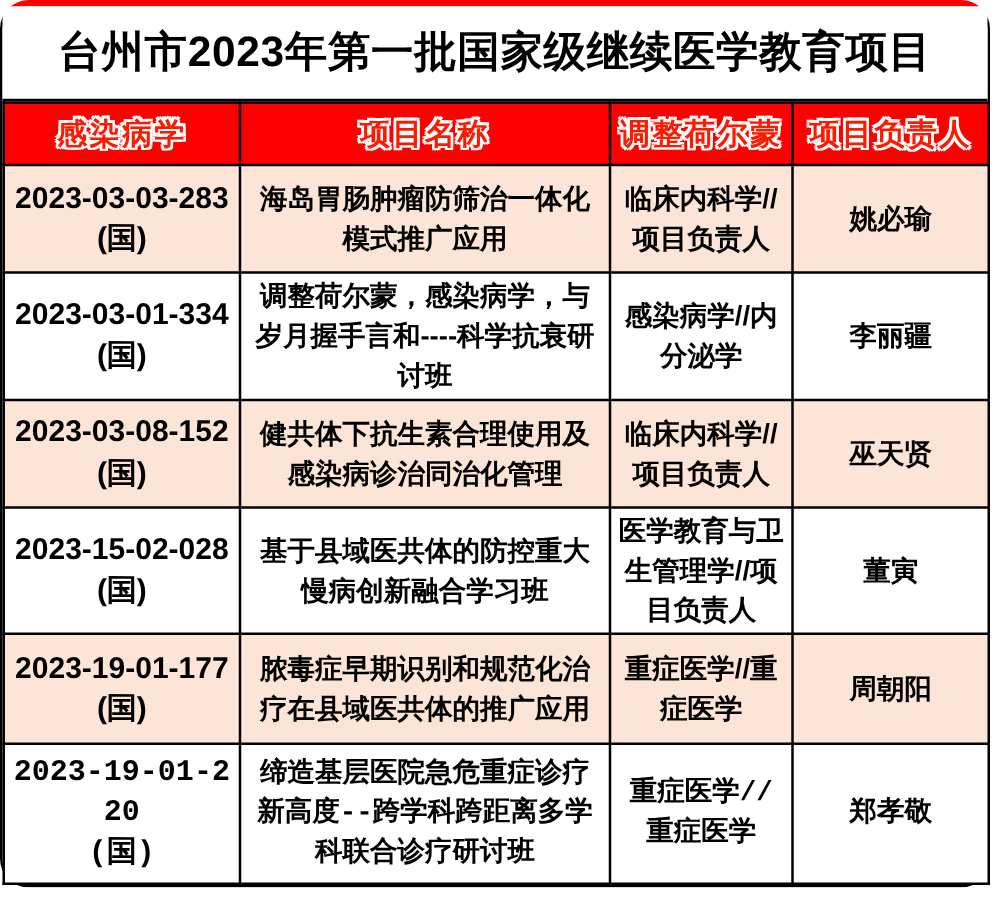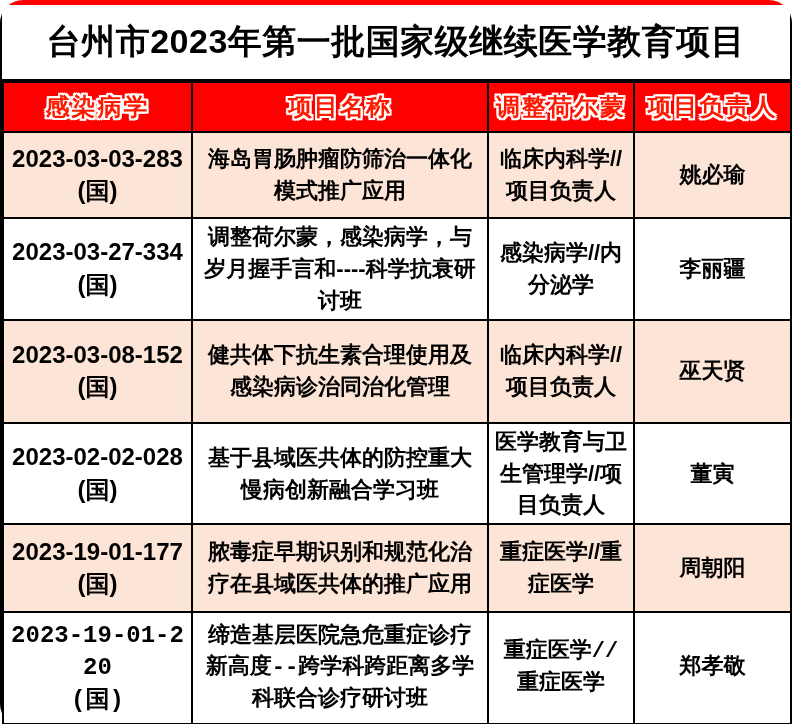--- a/index.html
+++ b/index.html
@@ -63,21 +63,21 @@
     color: #000;
     font-size: 22px;
     line-height: 1.45;
     padding: 2px 6px;
   }
   tbody td.id-cell { font-size: 24px; line-height: 1.35; }
   tbody tr:nth-child(odd)  td { background: #fce4d6; }
   tbody tr:nth-child(even) td { background: #ffffff; }
   tbody tr:nth-child(1) { height: 86px; }
   tbody tr:nth-child(2) { height: 97px; }
-  tbody tr:nth-child(3) { height: 103px; }
+  tbody tr:nth-child(3) { height: 86px; }
   tbody tr:nth-child(4) { height: 100px; }
   tbody tr:nth-child(5) { height: 88px; }
   tbody tr:nth-child(6) { height: 112px; font-family: Liberation Mono, monospace; }
 </style>
 </head>
 <body>
 
 <div class="sheet">
 
   <div class="title-bar">台州市2023年第一批国家级继续医学教育项目</div>
@@ -102,39 +102,39 @@
         <td class="id-cell">
           <div>2023-03-03-283</div>
           <div>(国)</div>
         </td>
         <td>海岛胃肠肿瘤防筛治一体化模式推广应用</td>
         <td>临床内科学//项目负责人</td>
         <td>姚必瑜</td>
       </tr>
       <tr>
         <td class="id-cell">
-          <div>2023-03-27-334</div>
+          <div>2023-03-01-334</div>
           <div>(国)</div>
         </td>
         <td>调整荷尔蒙，感染病学，与岁月握手言和----科学抗衰研讨班</td>
         <td>感染病学//内分泌学</td>
         <td>李丽疆</td>
       </tr>
       <tr>
         <td class="id-cell">
           <div>2023-03-08-152</div>
           <div>(国)</div>
         </td>
         <td>健共体下抗生素合理使用及感染病诊治同治化管理</td>
         <td>临床内科学//项目负责人</td>
         <td>巫天贤</td>
       </tr>
       <tr>
         <td class="id-cell">
-          <div>2023-02-02-028</div>
+          <div>2023-15-02-028</div>
           <div>(国)</div>
         </td>
         <td>基于县域医共体的防控重大慢病创新融合学习班</td>
         <td>医学教育与卫生管理学//项目负责人</td>
         <td>董寅</td>
       </tr>
       <tr>
         <td class="id-cell">
           <div>2023-19-01-177</div>
           <div>(国)</div>

